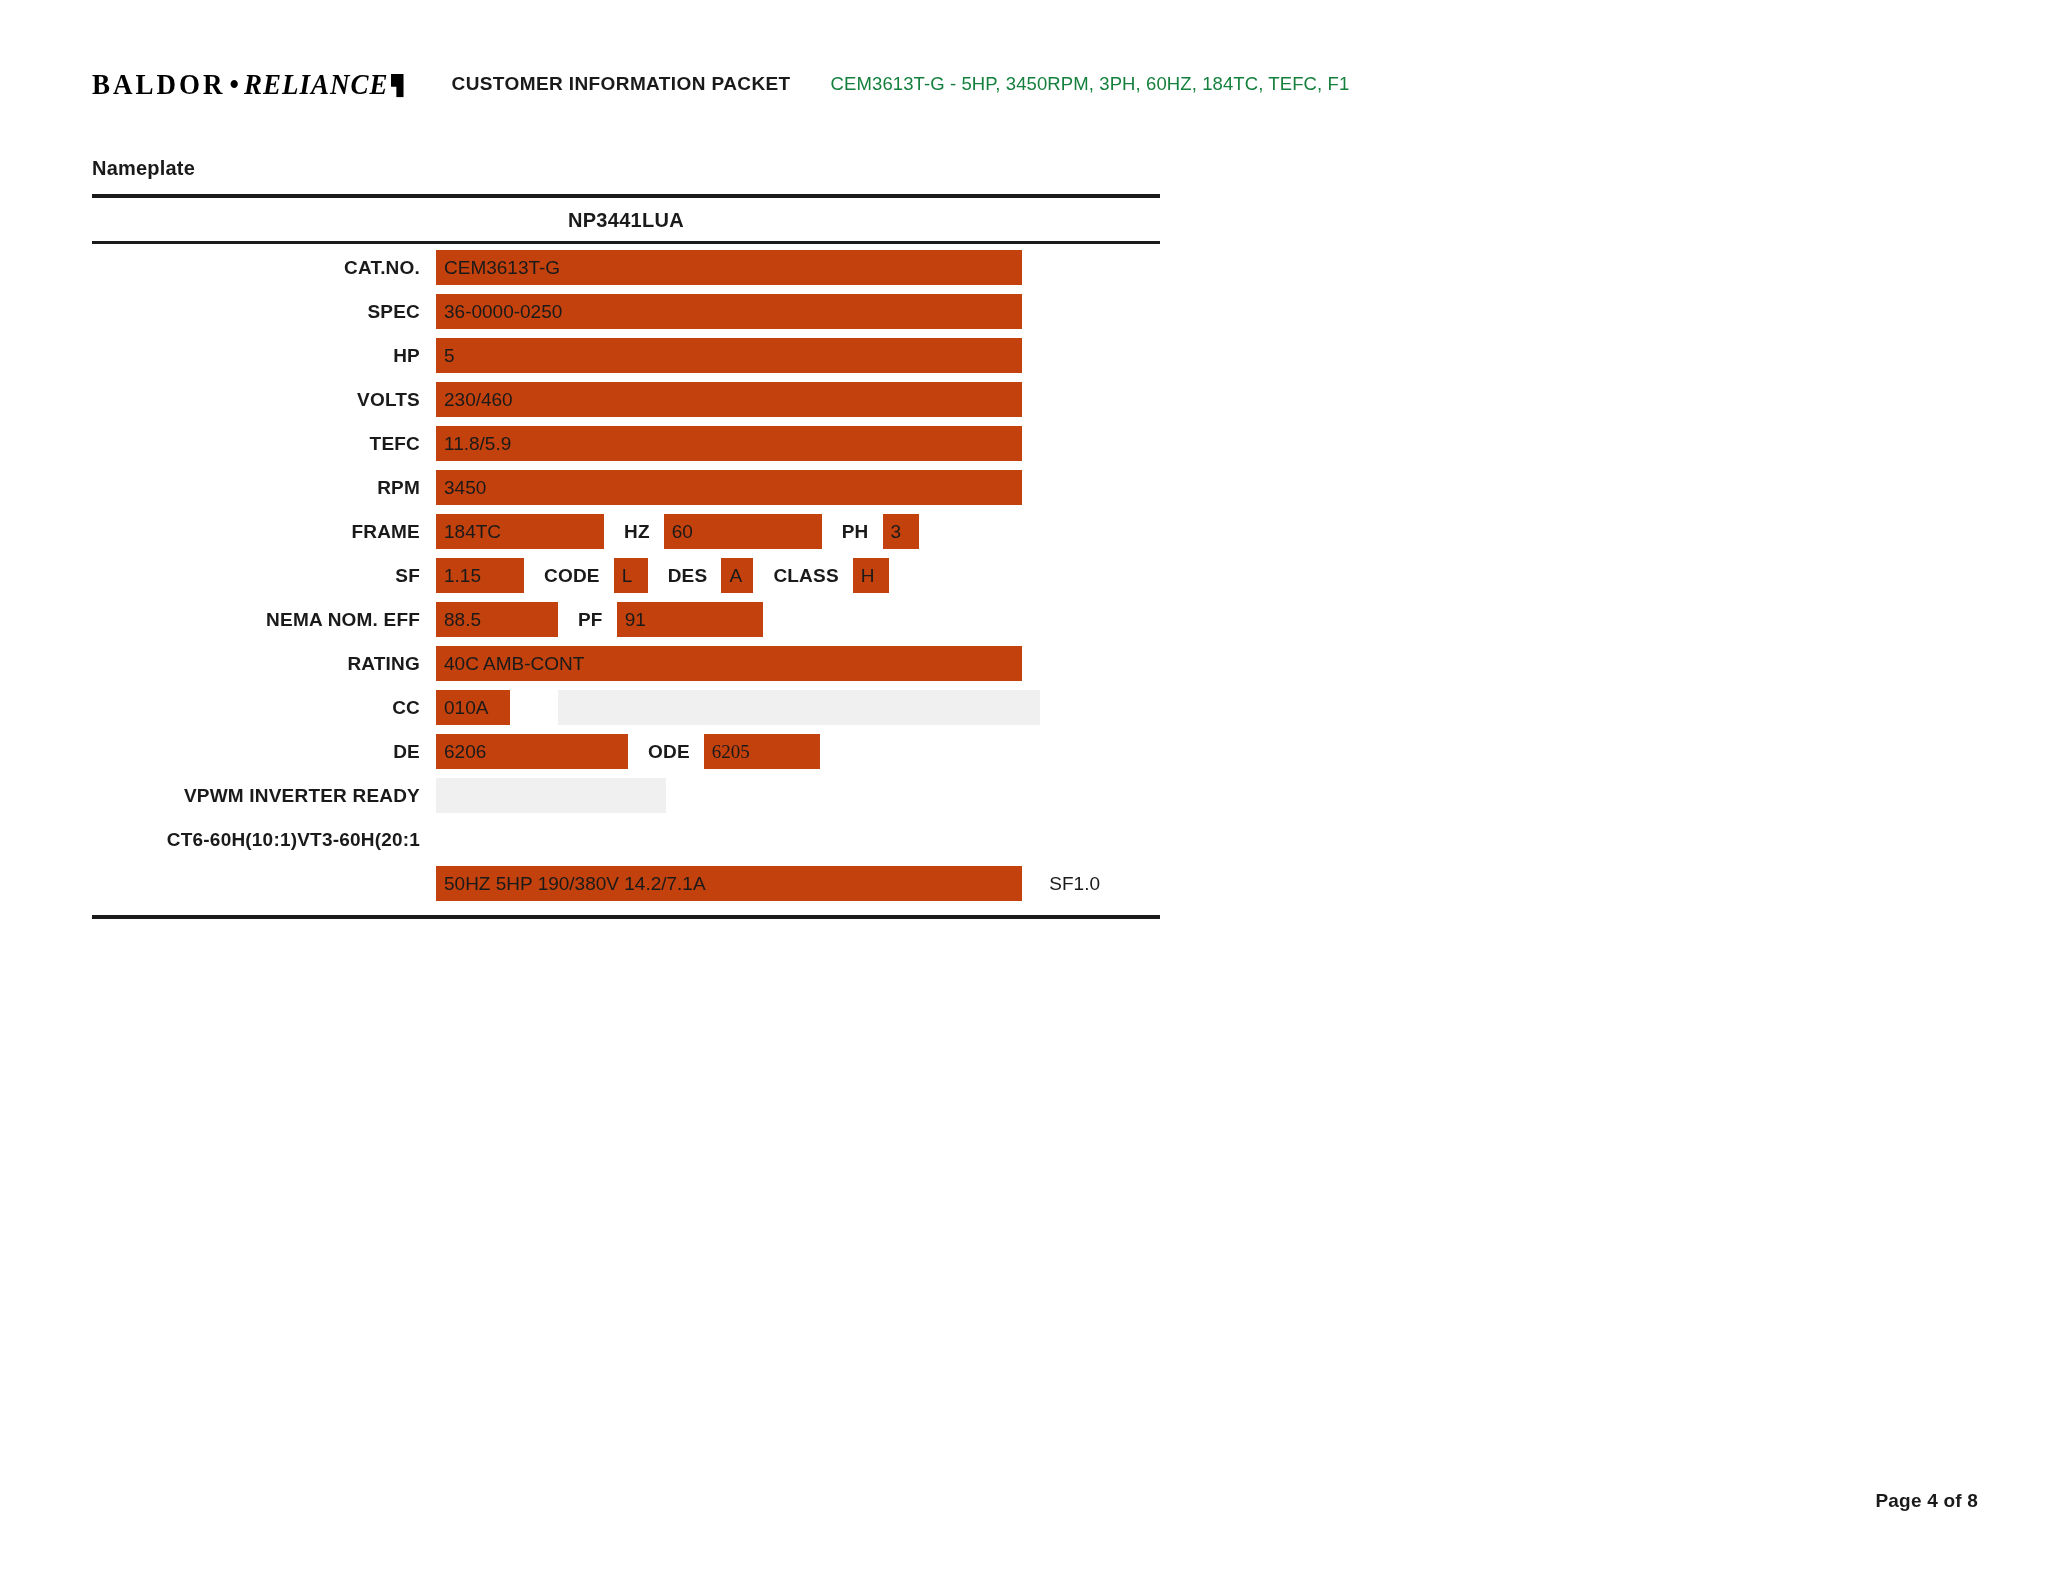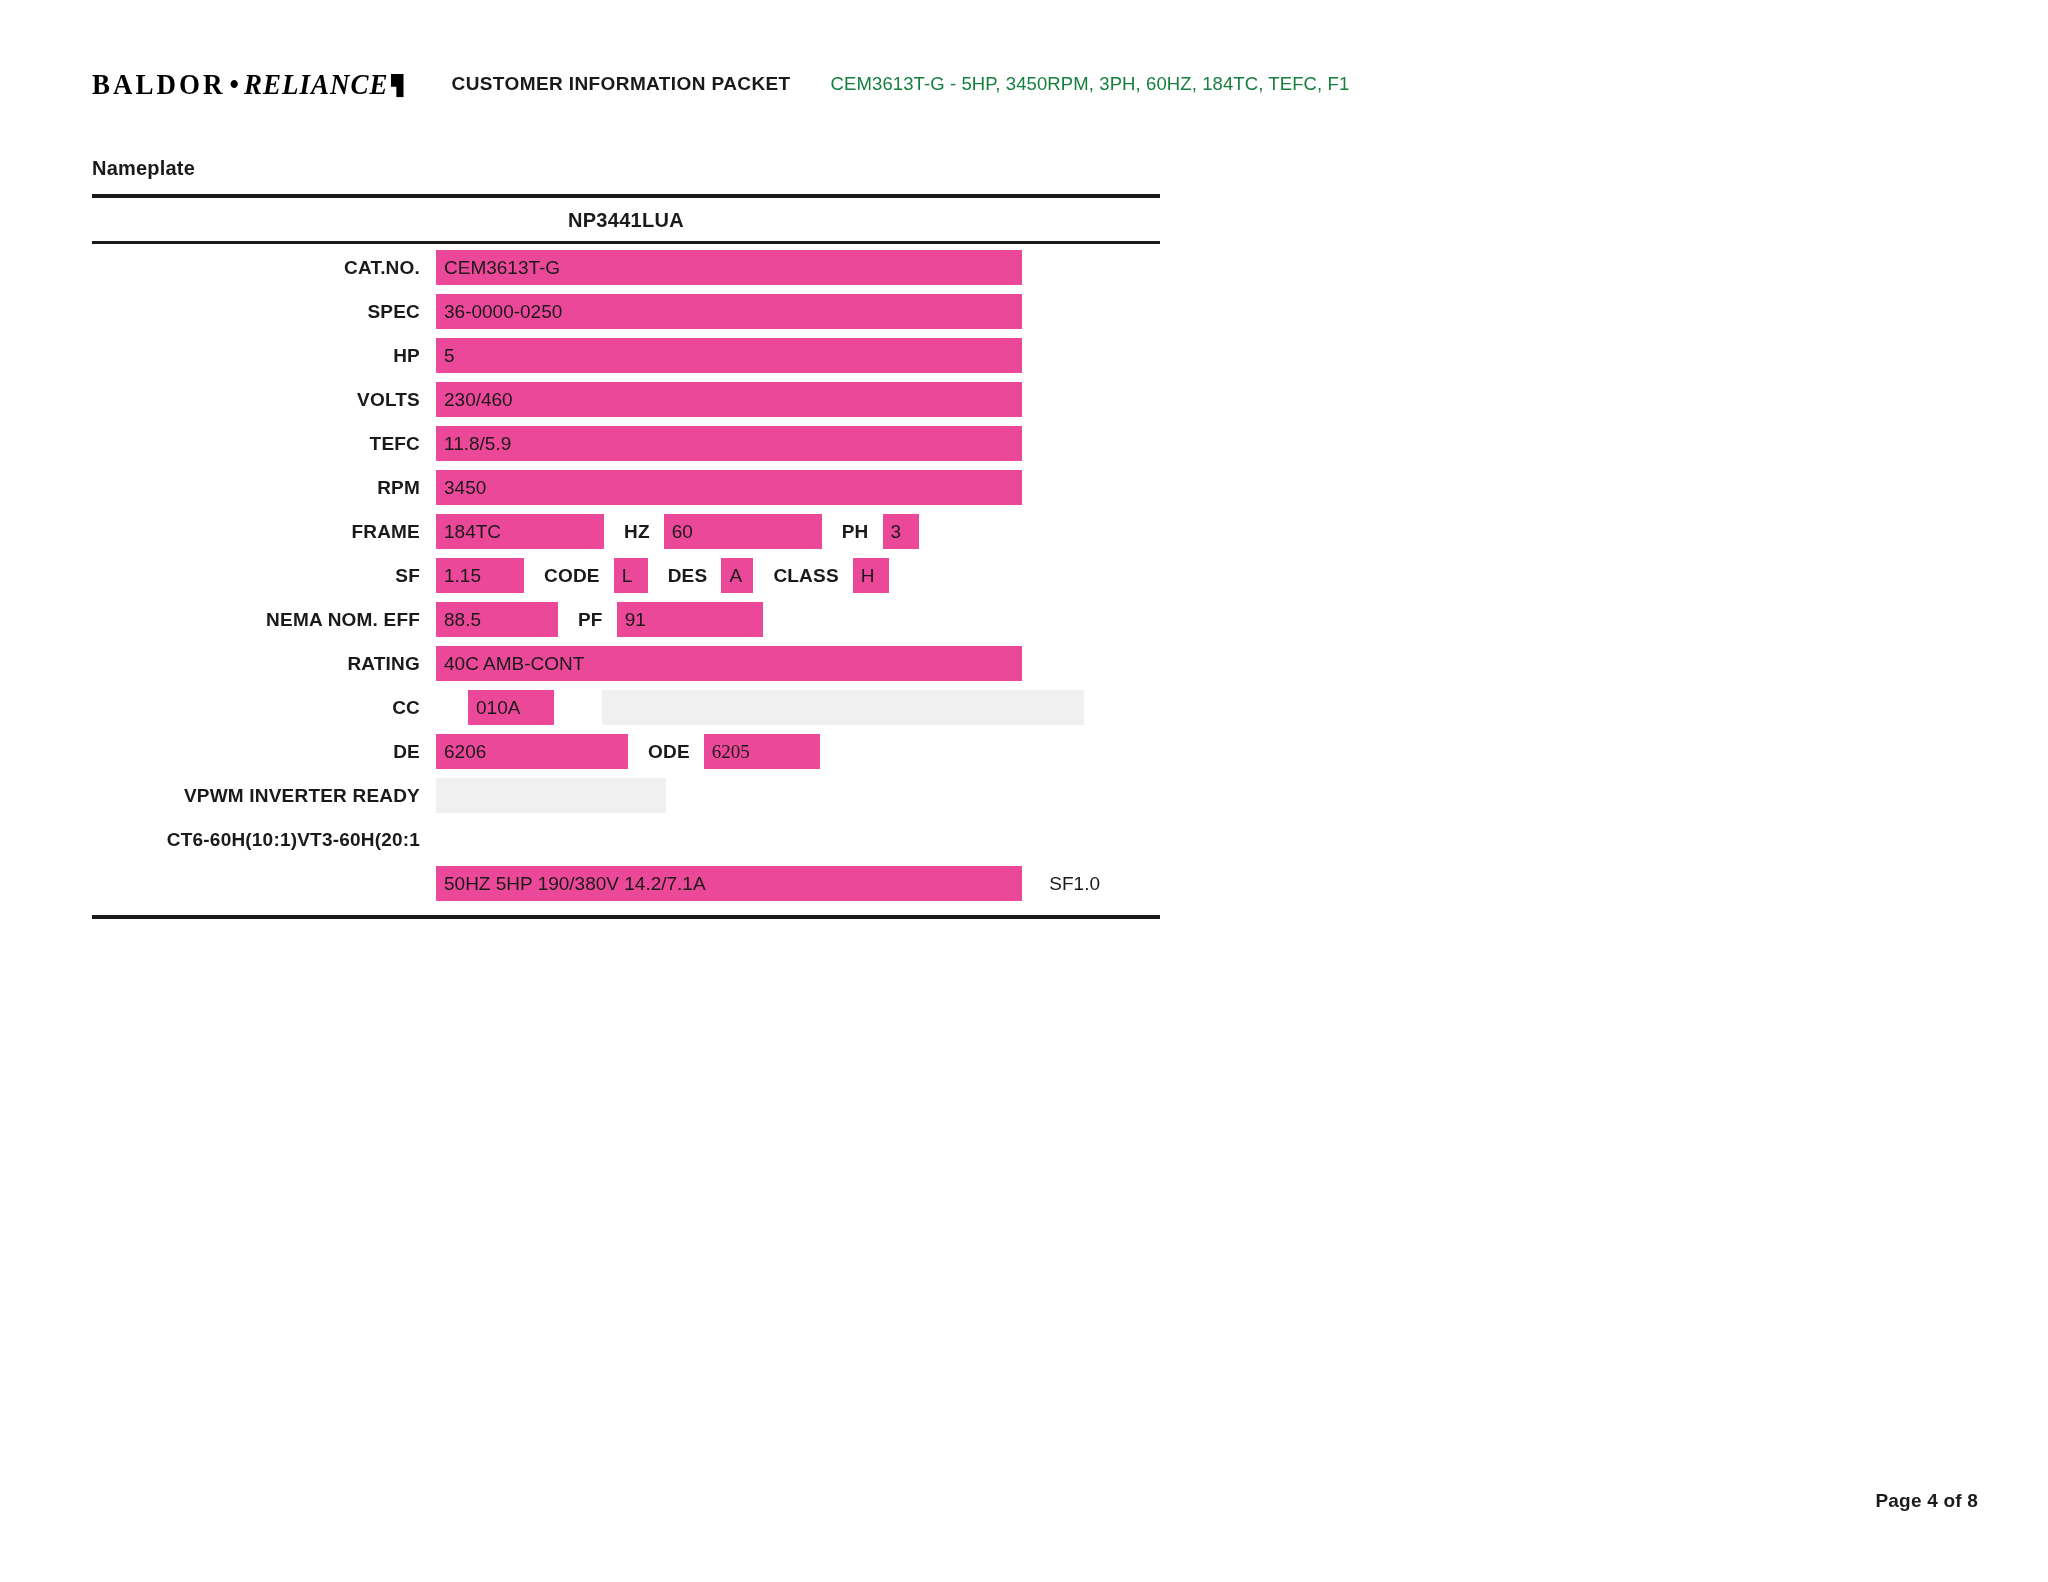--- a/index.html
+++ b/index.html
@@ -130,21 +130,21 @@
   }
   .lbl-main {
     width: 344px;
   }
   .lbl-inline {
     padding-left: 20px;
     padding-right: 14px;
     text-align: left;
   }
   .val {
-    background: #ec4899;
+    background: #c2410c;
     font-size: 19px;
     line-height: 35px;
     padding-left: 8px;
     box-sizing: border-box;
     white-space: nowrap;
     overflow: hidden;
   }
   .val.blank {
     background: #f0f0f0;
   }
@@ -156,21 +156,21 @@
   .w-full   { width: 586px; }
   .w-frame  { width: 168px; }
   .w-hz     { width: 158px; }
   .w-ph     { width: 36px; }
   .w-sf     { width: 88px; }
   .w-code   { width: 34px; }
   .w-des    { width: 32px; }
   .w-class  { width: 36px; }
   .w-eff    { width: 122px; }
   .w-pf     { width: 146px; }
-  .w-cc     { width: 86px; margin-left: 32px; }
+  .w-cc     { width: 74px; }
   .w-cc2    { width: 482px; }
   .w-encl   { width: 72px; }
   .w-ser    { width: 378px; }
   .w-de     { width: 192px; }
   .w-ode    { width: 116px; font-family: Liberation Serif, serif; }
   .w-vpwm   { width: 230px; }
   .w-bottom { width: 586px; }
   .w-sf10   { width: 82px; }
 
   .row-bottom {

